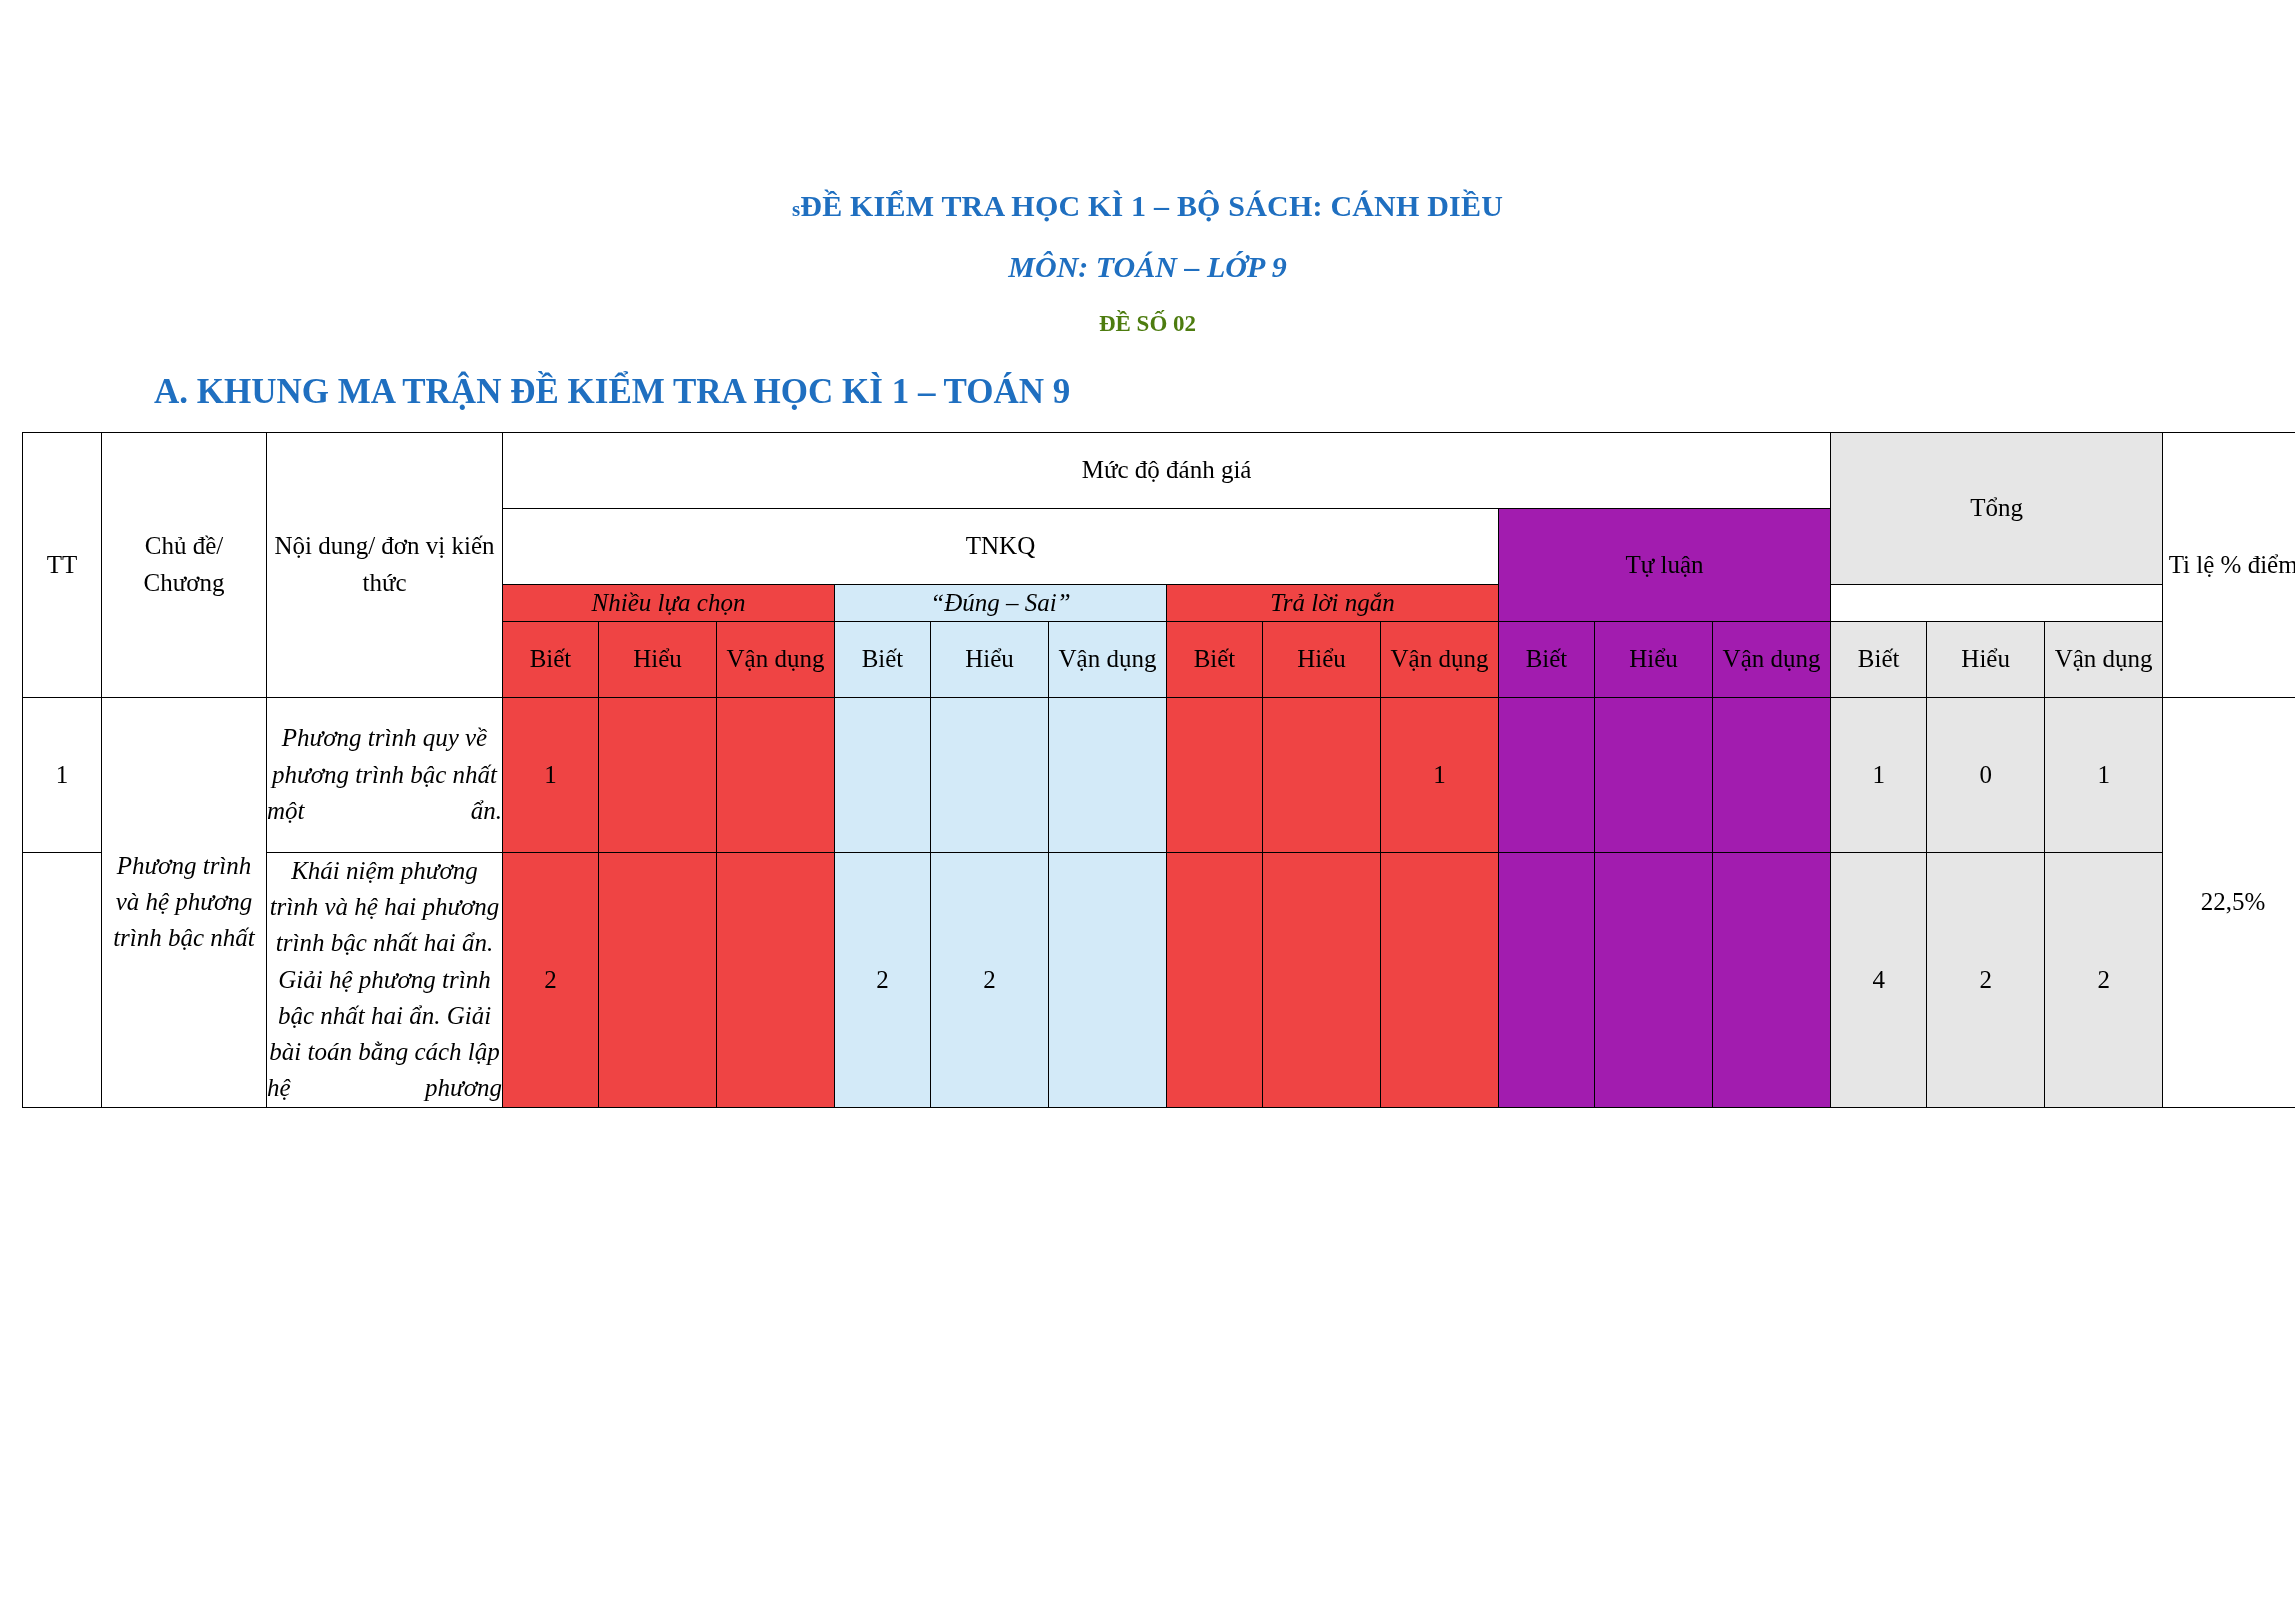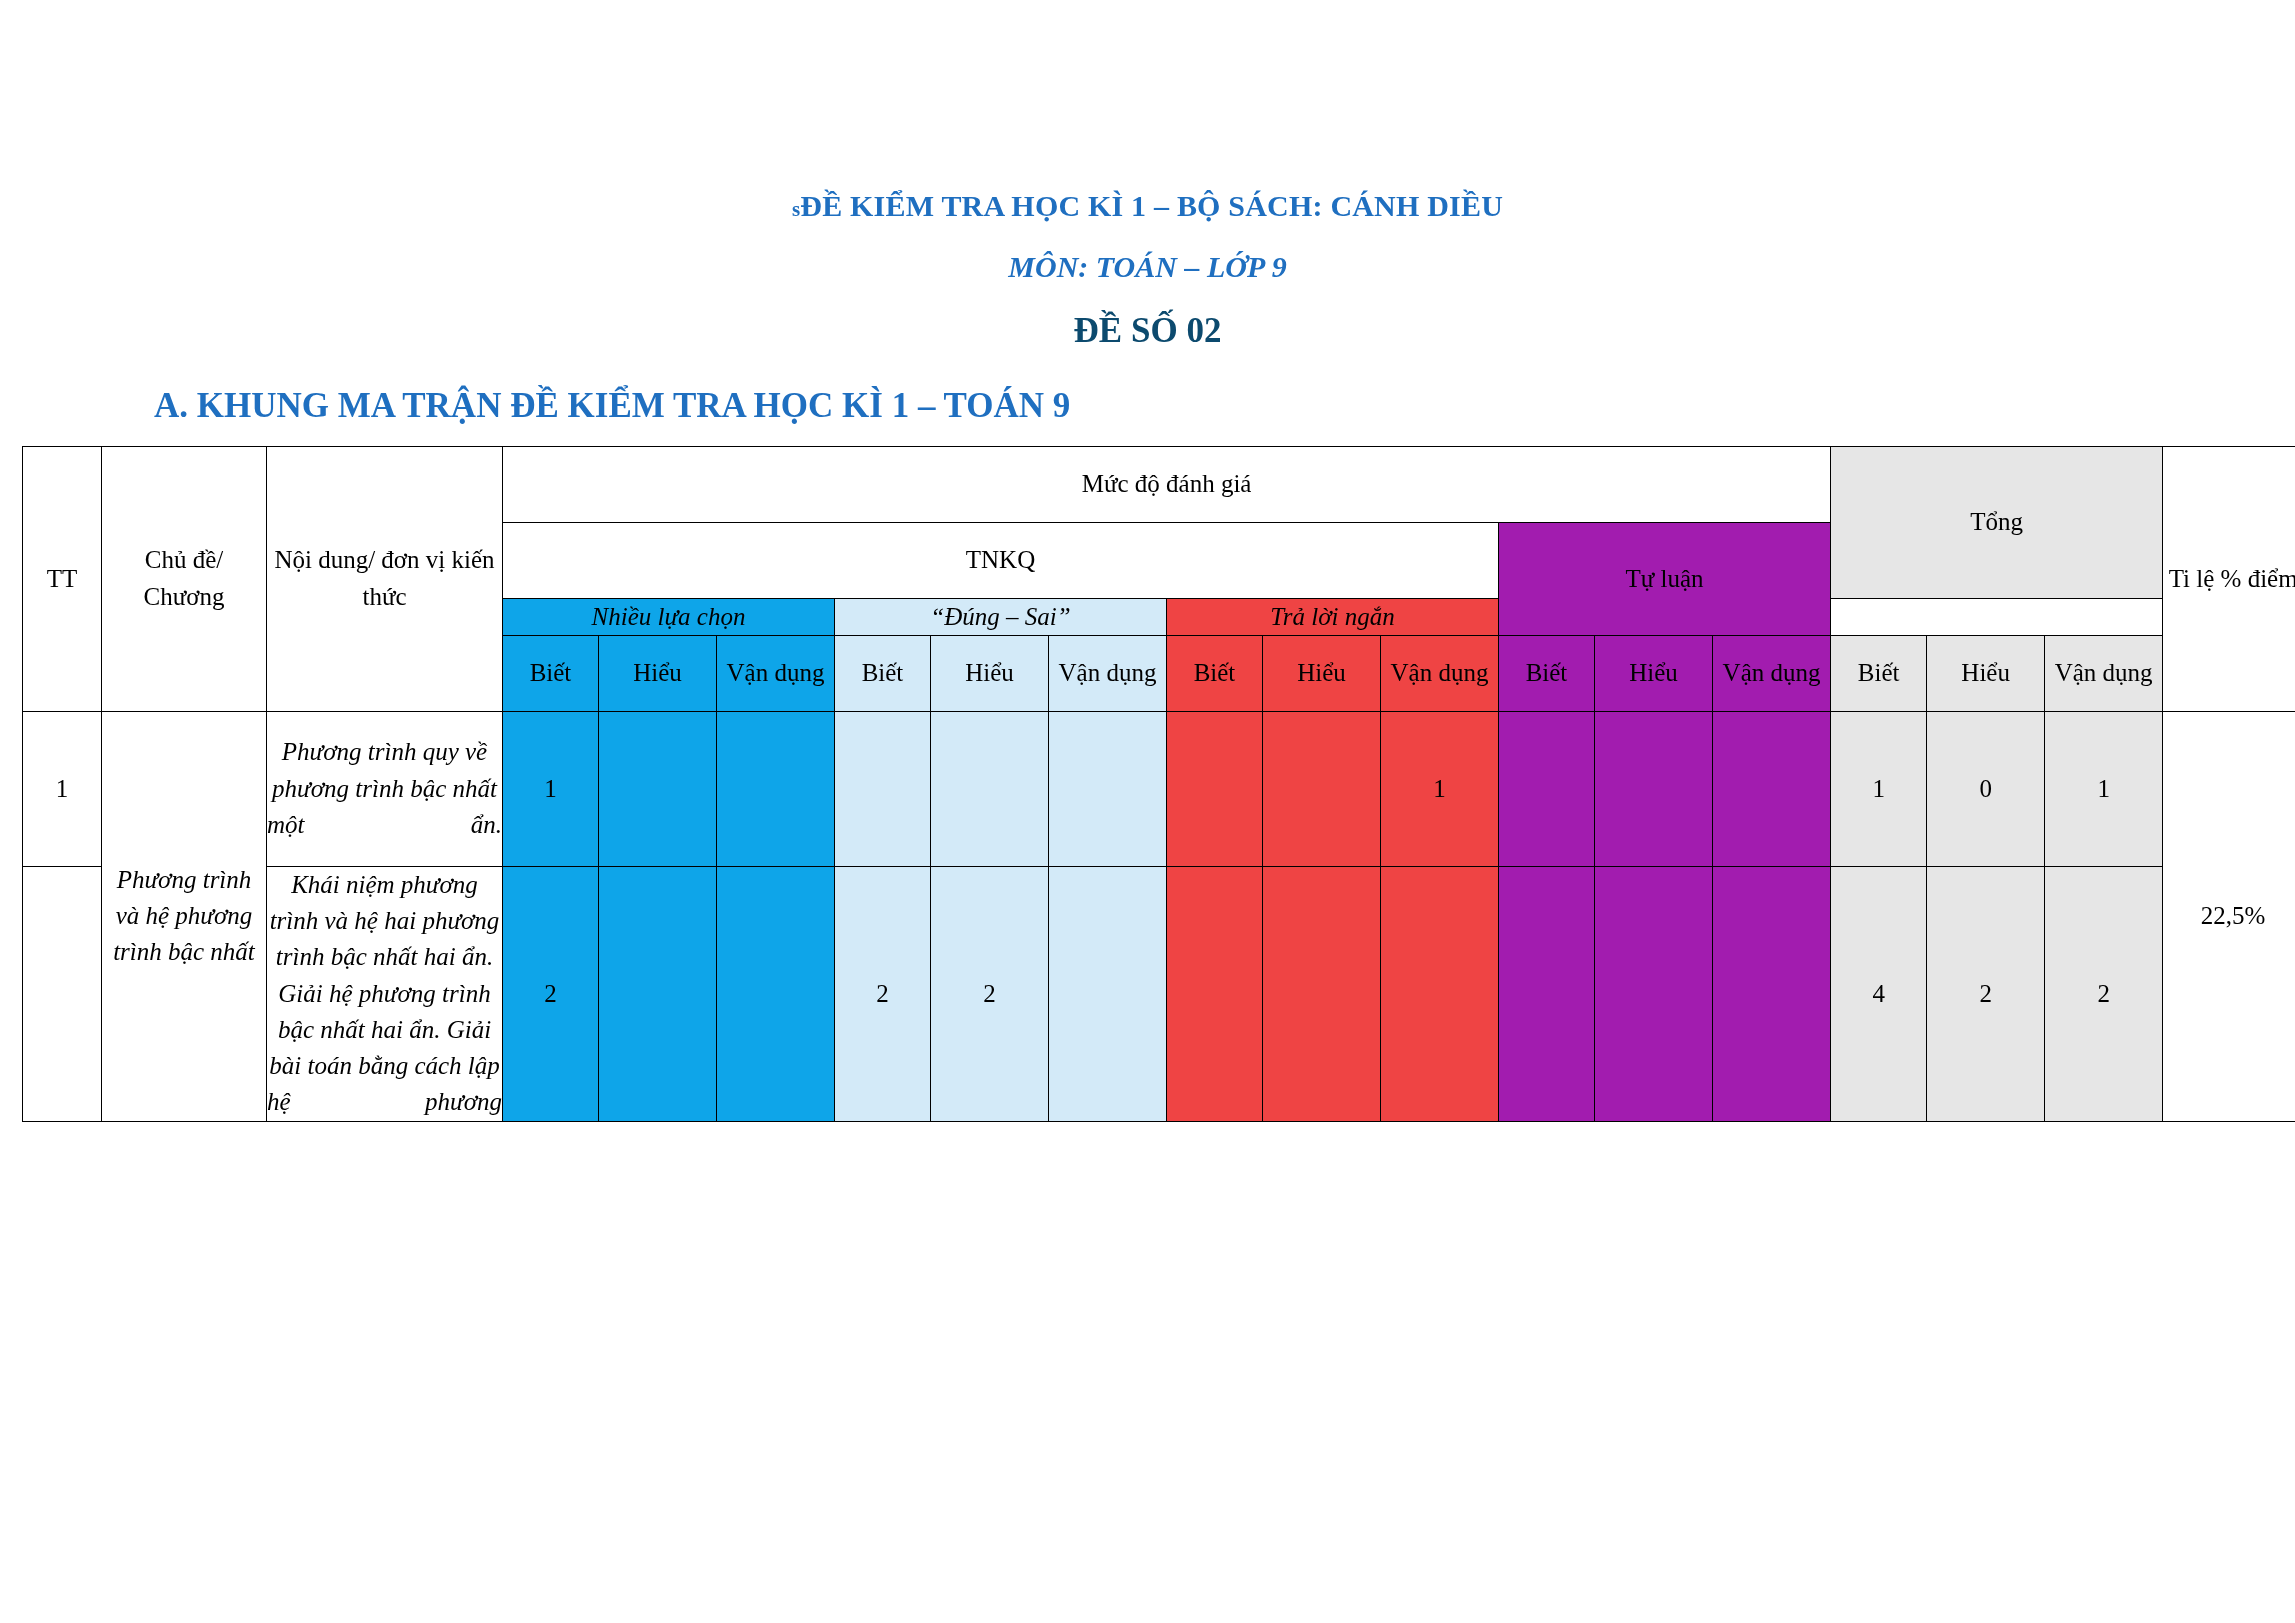--- a/index.html
+++ b/index.html
@@ -39,23 +39,23 @@
     font-weight: bold;
   }
   .head-line-2 {
     font-size: 30px;
     font-weight: bold;
     color: #1f6fc0;
     margin-top: 28px;
     font-style: italic;
   }
   .head-line-3 {
-    font-size: 35px;
-    font-weight: bold;
-    color: #0c4a6e;
+    font-size: 23px;
+    font-weight: bold;
+    color: #4d7c0f;
     margin-top: 27px;
   }
   .section-title {
     margin-top: 35px;
     margin-left: 154px;
     font-size: 35px;
     font-weight: bold;
     color: #1f6fc0;
   }
 
@@ -72,21 +72,21 @@
     text-align: center;
     vertical-align: middle;
     font-size: 25px;
     font-weight: normal;
     line-height: 1.45;
   }
   .h-bold { font-weight: bold; }
   .h-ital { font-style: italic; }
 
   
-  .c-mc   { background: #0ea5e9; }   
+  .c-mc   { background: #ef4444; }   
   .c-ds   { background: #d3eaf8; }   
   .c-tl   { background: #ef4444; }   
   .c-tulu { background: #a21caf; }   
   .c-tong { background: #e6e6e6; }
 
   .cell-pad { padding: 7.9px 4.7px; }
   .cell-tt  { font-weight: bold; font-size: 26px; }
 
   .topic-cell {
     font-style: italic;

